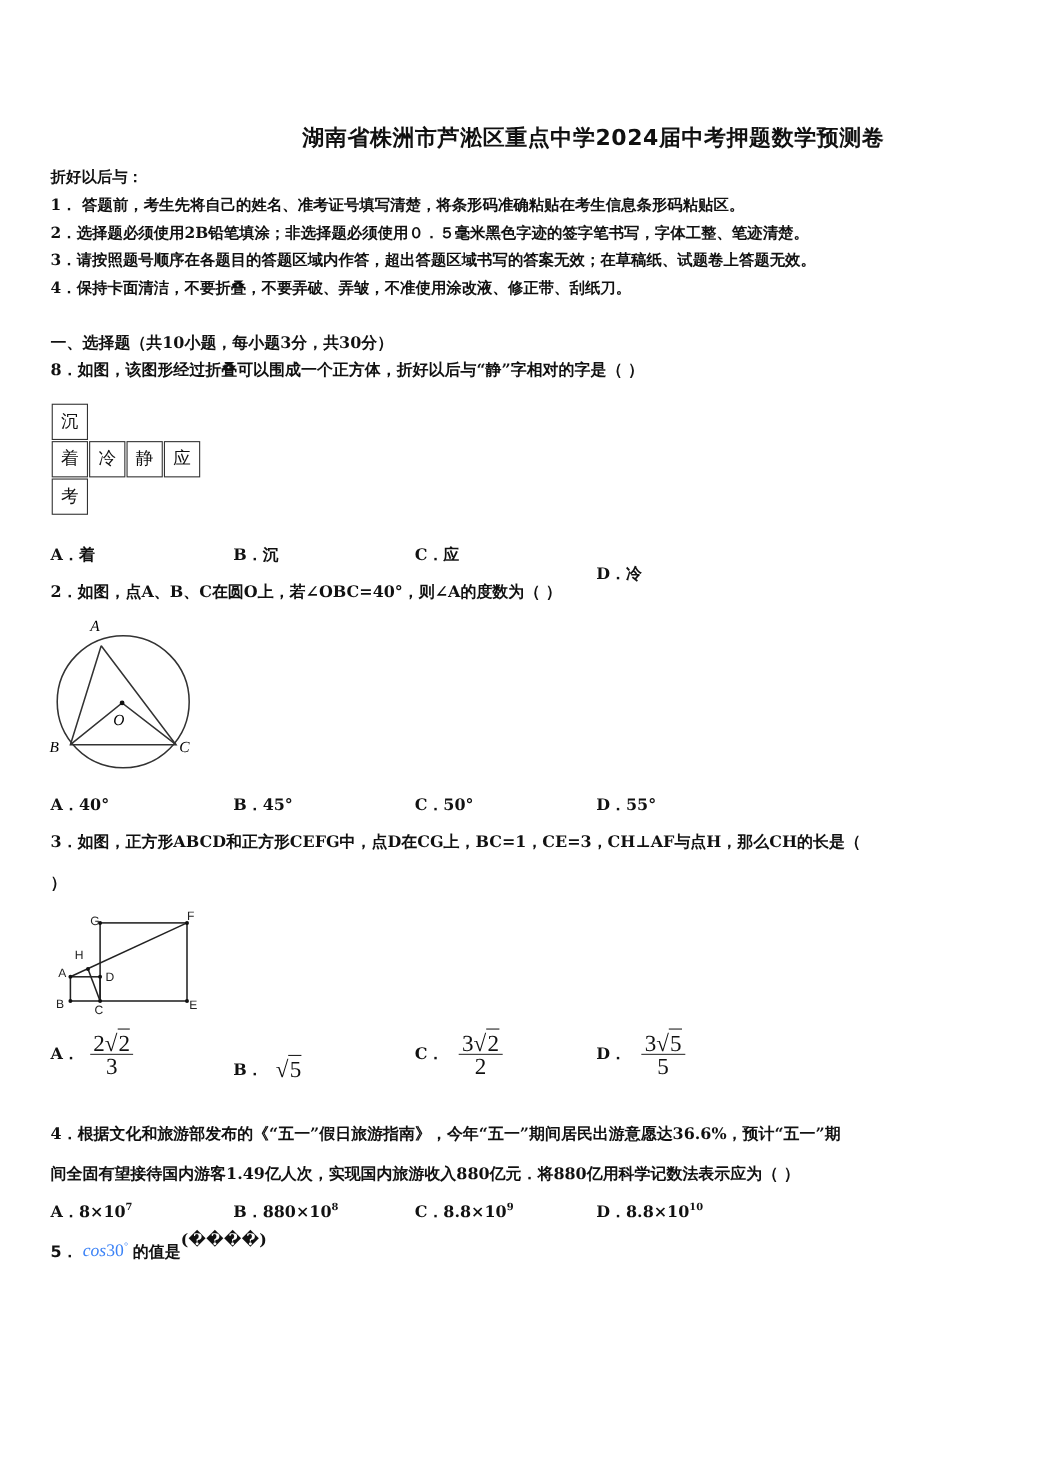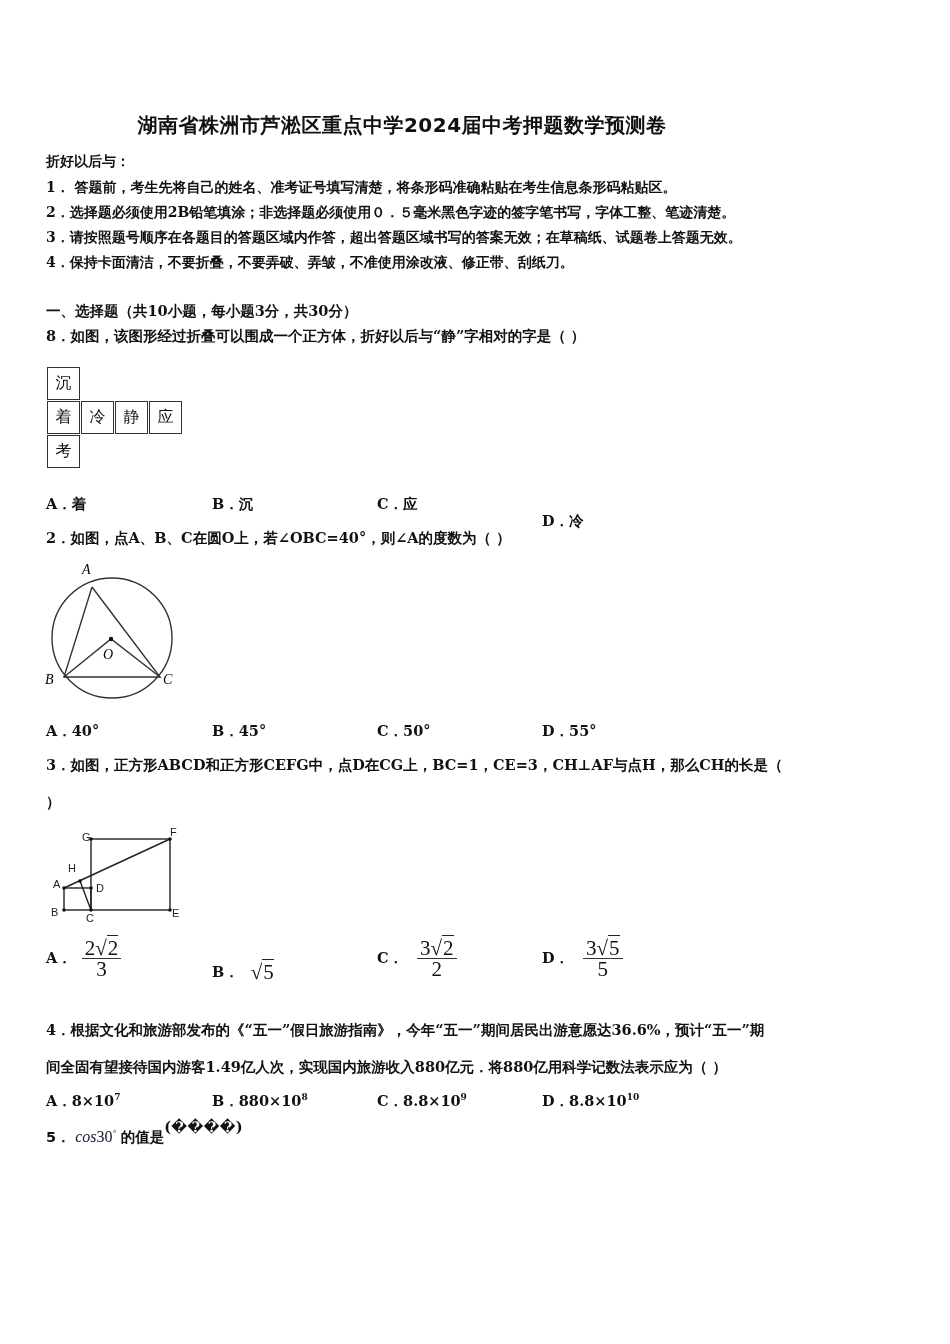--- a/index.html
+++ b/index.html
@@ -1,34 +1,34 @@
 <!DOCTYPE html>
 <html><head>
 <meta charset="utf-8">
 <style>
   html, body { margin: 0; padding: 0; background: #ffffff; }
   body { width: 950px; height: 1344px; position: relative; overflow: hidden;
          font-family: "DejaVu Serif", "Liberation Serif", serif; color: #111; }
   .abs { position: absolute; white-space: nowrap; }
-  .title { left: 0; width: 804px; top: 112px; text-align: center;
+  .title { left: 0; width: 804px; top: 112px; text-align: right;
            font-family: "DejaVu Sans", "Liberation Sans", sans-serif;
            font-weight: bold; font-size: 20px; letter-spacing: 0.5px; }
   .note { left: 46px; font-size: 14px; font-weight: bold; line-height: 18px; }
   .q { left: 46px; font-size: 14.5px; font-weight: bold; }
   .opt { font-size: 14.5px; font-weight: bold; text-align: right; }
   .frac { display: inline-flex; flex-direction: column; align-items: center;
           vertical-align: middle; font-weight: normal;
           font-family: "Liberation Serif", "DejaVu Serif", serif; font-size: 21px; }
   .frac .num { border-bottom: 1px solid #333; padding: 0 3px; line-height: 20px; }
   .frac .den { line-height: 20px; }
   .sqrt { display: inline-block; }
   .sqrt .rad { border-top: 1px solid #222; padding-left: 1px; }
   sup { font-size: 9px; }
   .fig { position: absolute; }
-  .cos { font-family: "Liberation Serif", "DejaVu Serif", serif; font-style: italic; font-weight: normal; color: #0f172a; font-size: 16px; }
+  .cos { font-family: "Liberation Serif", "DejaVu Serif", serif; font-style: italic; font-weight: normal; color: #3b82f6; font-size: 16px; }
   .cos .num { font-style: normal; }
 </style>
 </head>
 <body>
 
 <div class="abs title">湖南省株洲市芦淞区重点中学2024届中考押题数学预测卷</div>
 
 <div class="abs note" style="top:152px;">折好以后与：</div>
 <div class="abs note" style="top:178px;">1．  答题前，考生先将自己的姓名、准考证号填写清楚，将条形码准确粘贴在考生信息条形码粘贴区。</div>
 <div class="abs note" style="top:203px;">2．选择题必须使用2B铅笔填涂；非选择题必须使用０．５毫米黑色字迹的签字笔书写，字体工整、笔迹清楚。</div>

